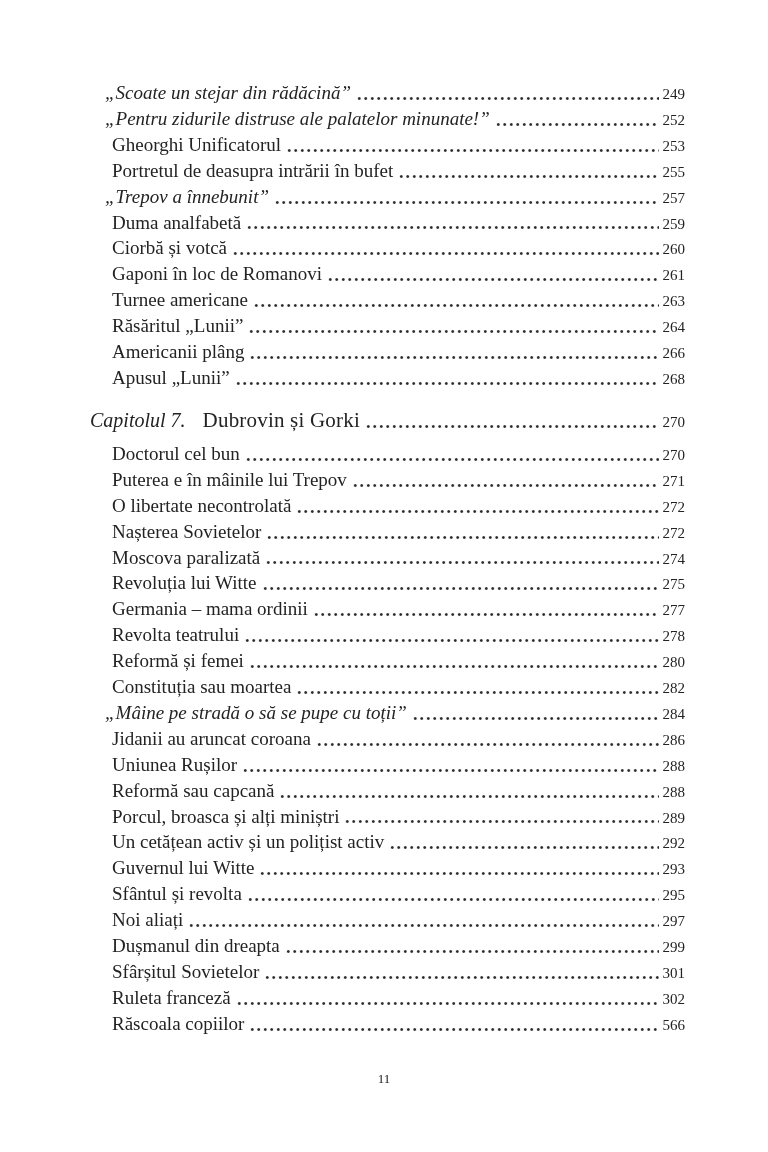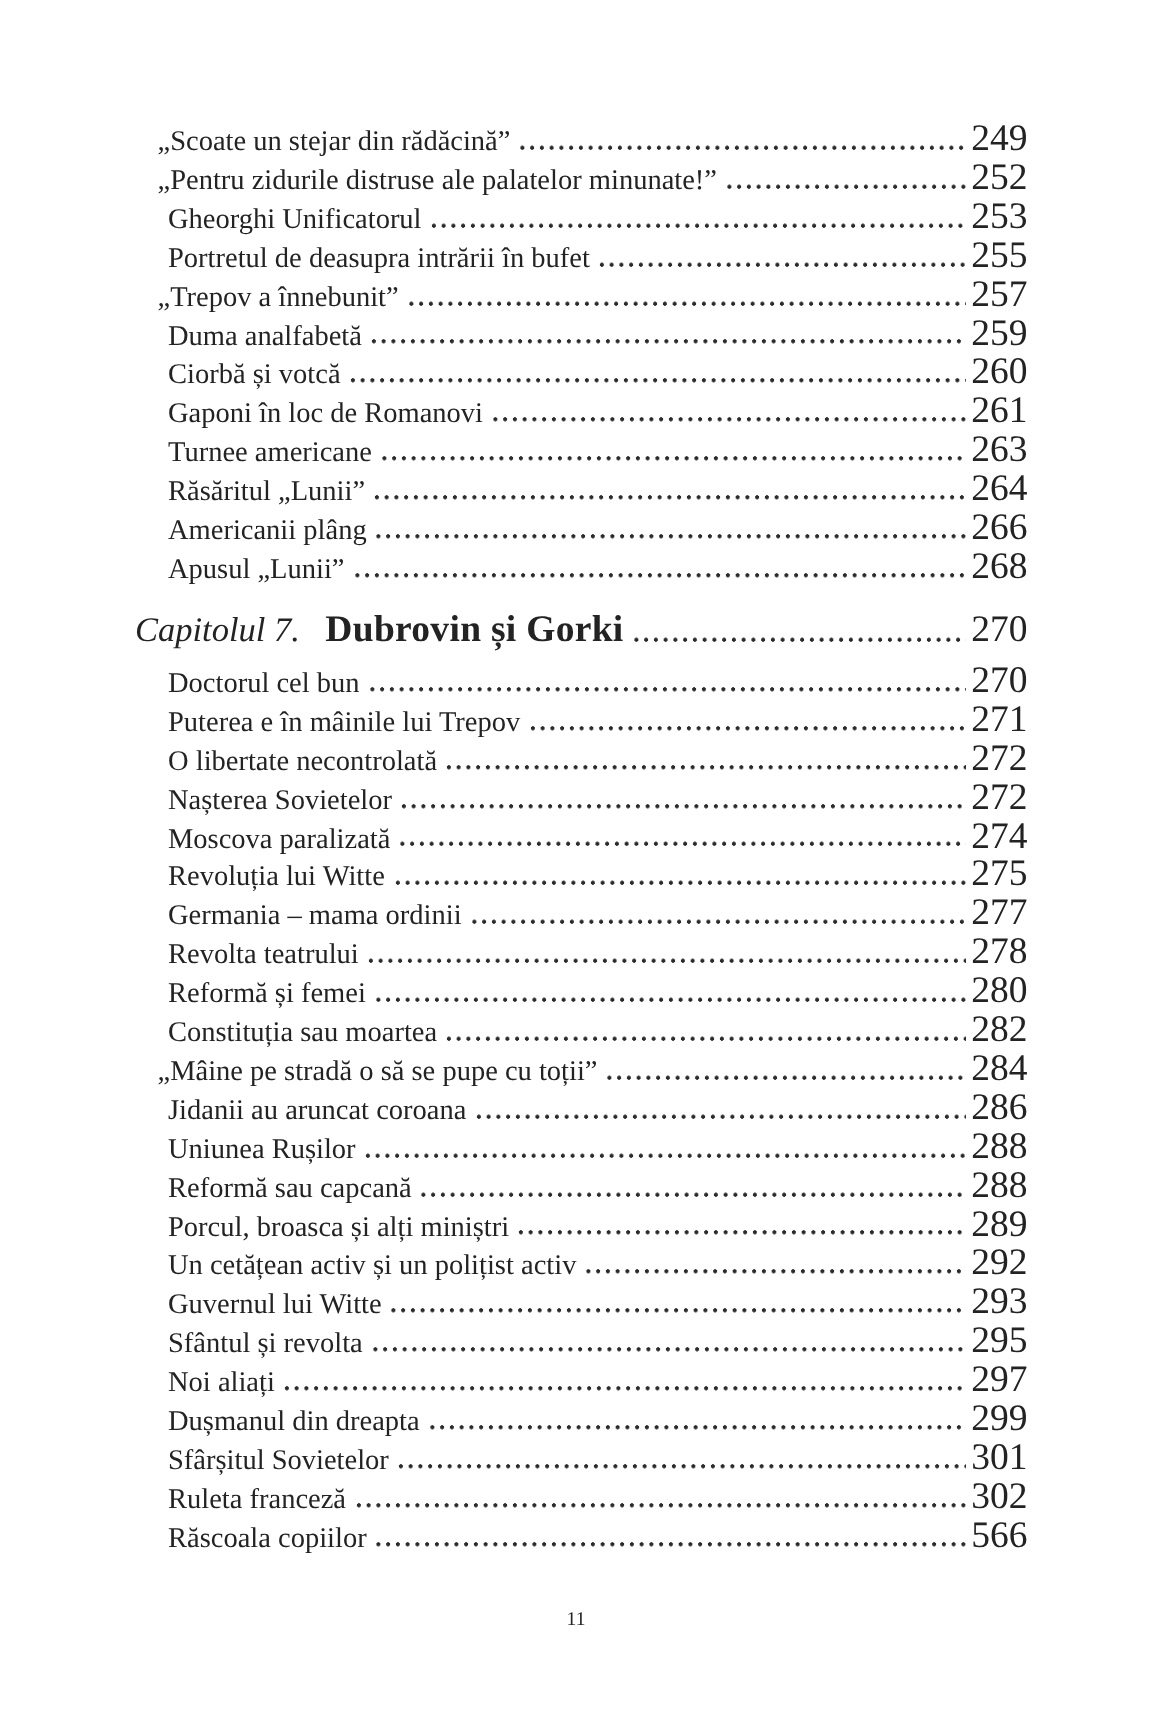--- a/index.html
+++ b/index.html
@@ -27,56 +27,57 @@
     align-items: baseline;
     height: 25.91px;
     line-height: 25.91px;
     font-size: 19px;
   }
   .toc-row .title {
     white-space: nowrap;
   }
   .toc-row .title.hang {
     margin-left: -7px; 
+    font-style: italic;
   }
   .dots {
     flex: 1;
     align-self: flex-end;
     height: 3px;
     margin: 0 4px 6px 5px;
     background-image: radial-gradient(circle, #2b2b2b 1.2px, rgba(0,0,0,0) 1.5px);
     background-size: 6.5px 3px;
     background-position: 0 50%;
     background-repeat: repeat-x;
     min-width: 12px;
   }
   .pg {
     white-space: nowrap;
-    font-size: 25px;
+    font-size: 15px;
   }
   .chapter-row {
     display: flex;
     align-items: baseline;
     margin-left: -22px; 
     margin-top: 14px;
     height: 30px;
     line-height: 30px;
   }
   .chapter-row .dots {
     margin-bottom: 7px;
   }
   .chapter-label {
     font-style: italic;
-    font-size: 23px;
+    font-size: 20px;
     margin-right: 17px;
     white-space: nowrap;
   }
   .chapter-title {
-    font-weight: bold;
-    font-size: 25px;
+    font-weight: normal;
+    font-size: 21px;
     letter-spacing: 0.2px;
     white-space: nowrap;
   }
   #section-ch7 {
     margin-top: 6px;
   }
   .footer {
     position: absolute;
     top: 1066px;
     left: 0;

